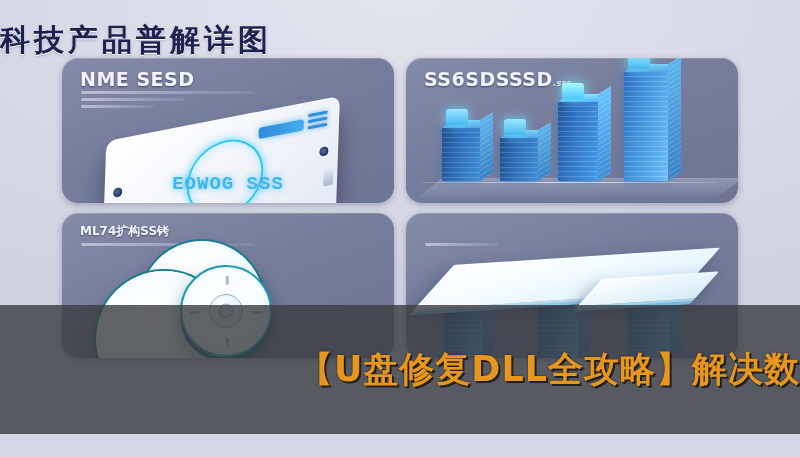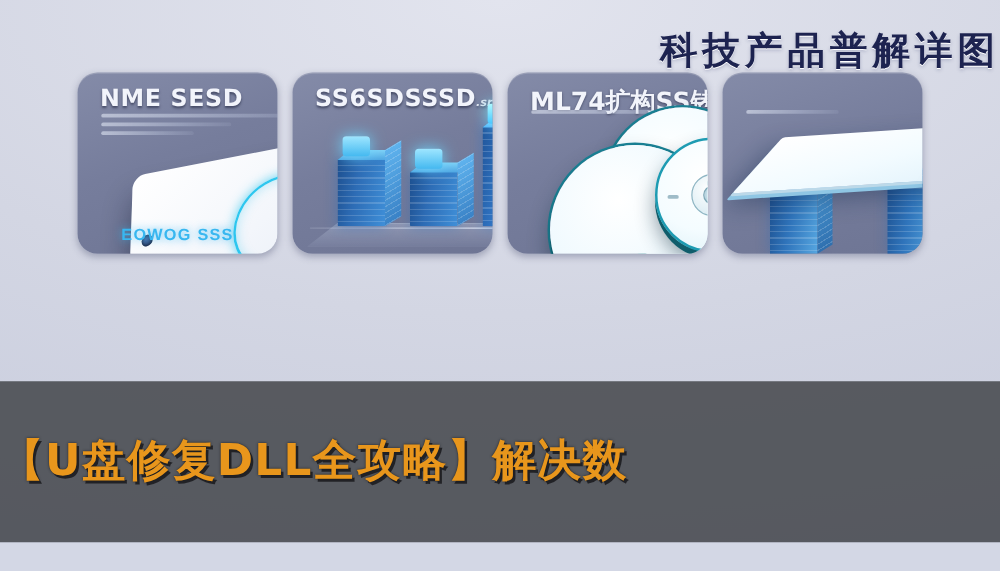--- a/index.html
+++ b/index.html
@@ -17,36 +17,36 @@
     height:457px;
     background:
       radial-gradient(120% 100% at 50% 0%, #e2e4ee 0%, #d3d6e3 55%, #c9cdde 100%);
     overflow:hidden;
   }
 
   
   .hdr {
     position:absolute;
     left:0; right:0; top:20px;
-    text-align:right;
+    text-align:left;
     font-size:30px;
     font-weight:bold;
     letter-spacing:4px;
     color:#1d2350;
     text-shadow:0 1px 0 #fff, 0 2px 3px rgba(40,48,100,.25);
     font-family:"DejaVu Sans", sans-serif;
   }
 
   
   .grid {
     position:absolute;
     left:62px; top:58px;
     width:676px; height:300px;
     display:grid;
-    grid-template-columns:1fr 1fr 1fr 1fr;
+    grid-template-columns:1fr 1fr;
     grid-template-rows:1fr 1fr;
     gap:10px 12px;
   }
   .card {
     position:relative;
     border-radius:16px;
     overflow:hidden;
     background:linear-gradient(160deg,#848ba8 0%,#767d9c 45%,#6e7594 100%);
     box-shadow:0 2px 6px rgba(60,66,100,.35), inset 0 1px 0 rgba(255,255,255,.18);
   }
@@ -70,21 +70,21 @@
   .blurline {
     height:3px;
     margin-bottom:4px;
     border-radius:2px;
     background:linear-gradient(90deg, rgba(226,232,245,.60), rgba(205,214,235,.35) 60%, rgba(190,200,225,.12));
     filter:blur(.6px);
   }
   .blurline.w1{width:174px}
   .blurline.w2{width:104px}
   .blurline.w3{width:74px}
-  .card-title-sm { font-size:20px; letter-spacing:0; }
+  .card-title-sm { font-size:12px; letter-spacing:0; }
 
   
   .ssd-wrap { position:absolute; left:0; top:0; width:100%; height:100%; }
   .ssd {
     position:absolute;
     left:40px; top:62px;
     width:238px; height:120px;
     transform:rotate(-11deg) skewX(-13deg);
   }
   .ssd-body {
@@ -115,24 +115,24 @@
   .screw { position:absolute; width:9px; height:9px; border-radius:50%;
     background:radial-gradient(circle at 35% 35%,#4c6fa8,#1d2f55);
     box-shadow:inset 0 0 3px rgba(0,0,0,.6); }
   .screw.tl { left:9px; top:48px; }
   .screw.tr { right:10px; top:47px; }
   .ssd-port { position:absolute; right:4px; top:70px; width:10px;height:16px;
     background:linear-gradient(180deg,#dfe7f2,#aab9d0); border-radius:2px; }
 
   .watermark {
     position:absolute; left:50%; bottom:8px; transform:translateX(-50%);
-    font-size:13px; font-weight:bold; letter-spacing:1px;
+    font-size:19px; font-weight:bold; letter-spacing:1px;
     color:#38b7f0; text-shadow:0 0 7px rgba(56,183,240,.8);
     filter:blur(.35px);
-    font-family:Liberation Sans, sans-serif;
+    font-family:Liberation Mono, monospace;
     white-space:nowrap;
   }
 
   
   .chart {
     position:absolute; left:0; bottom:0; width:100%; height:118px;
   }
   .floor {
     position:absolute; left:12px; bottom:6px; width:300px; height:34px;
     background:linear-gradient(180deg, rgba(214,224,242,.30), rgba(180,194,222,.08));
@@ -260,21 +260,21 @@
   
   .overlay {
     position:absolute;
     left:0; right:0; top:305px; height:129px;
     background:rgba(58,60,64,.80);
   }
   .ovl-title {
     position:absolute;
     left:0; right:0; top:305px; height:129px;
     display:flex; flex-direction:column;
-    align-items:flex-start; justify-content:center;
+    align-items:flex-end; justify-content:center;
     gap:2px;
     pointer-events:none;
   }
   .ovl-title span {
     display:block;
     font-family:"DejaVu Sans", sans-serif;
     font-size:35px;
     font-weight:bold;
     letter-spacing:1px;
     color:#E8961C;

